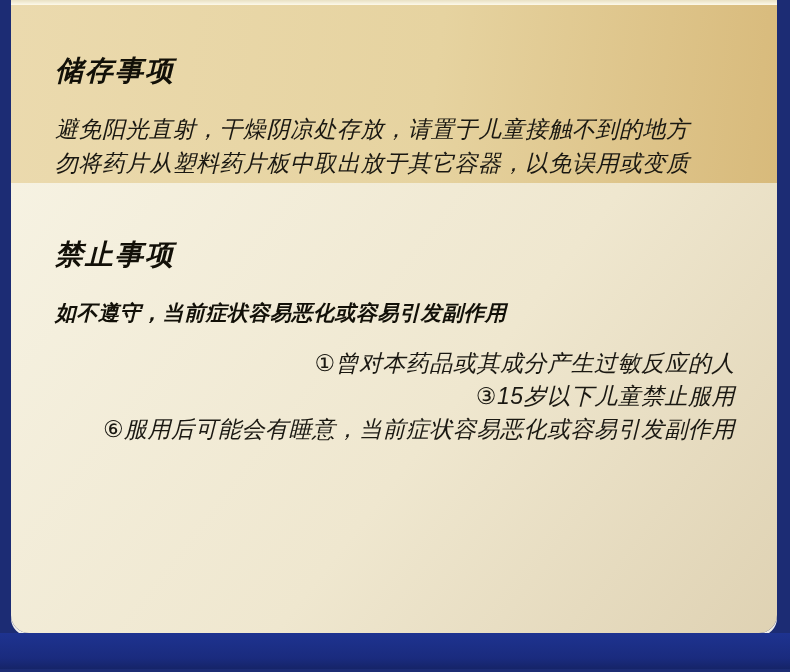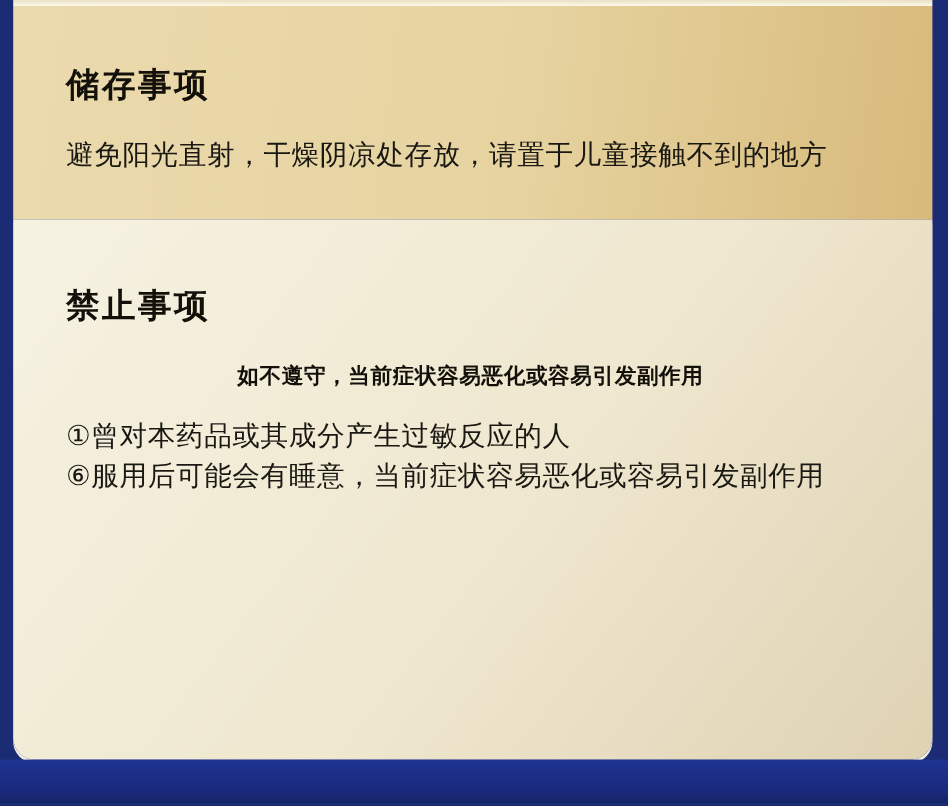--- a/index.html
+++ b/index.html
@@ -10,20 +10,21 @@
     width: 790px;
     height: 672px;
     overflow: hidden;
     background: #1c2c74; 
     font-family: "Liberation Sans", "DejaVu Sans", sans-serif;
     color: #15130e;
   }
   .content-column {
     margin: 0 13px 0 11px; 
     width: 766px;
+    font-style: italic;
   }
   .top-accent-strip {
     height: 5px;
     background: linear-gradient(#e9e1c4, #fdf9ea);
   }
   
   .storage-panel {
     height: 178px;
     box-sizing: border-box;
     background: linear-gradient(97deg, #ebdaae 0%, #e6d3a0 55%, #d8ba7b 100%);
@@ -47,68 +48,70 @@
   
   .prohibition-panel {
     min-height: 450px;
     box-sizing: border-box;
     background: linear-gradient(128deg, #f6f2e2 0%, #efe7cf 55%, #dfd2b3 100%);
     border-radius: 0 0 18px 18px;
     box-shadow: 0 3px 0 rgba(253, 250, 240, 0.95);
     padding: 31px 48px 0 44px;
   }
   .prohibition-subtitle {
-    font-size: 18px;
+    font-size: 21px;
     font-weight: 700;
     line-height: 34px;
     letter-spacing: 0.5px;
     color: #121008;
-    text-align: center;
   }
   .prohibition-list {
     list-style: none;
     margin: 17px 0 0 0;
     padding: 0;
     width: 680px;
   }
   .rule-item {
     font-size: 23px;
     font-weight: 500;
     line-height: 33px;
     letter-spacing: 0.5px;
     color: #1a1812;
     padding-left: 24px;   
     text-indent: -24px;
+    text-align: right;
   }
   
   .bottom-band {
     height: 36px;
     background: linear-gradient(#1e3390 0%, #1a2b7e 70%, #152468 100%);
     position: relative;
   }
 </style>
 </head>
 <body>
 
 <div class="content-column">
 
   <div class="top-accent-strip"></div>
 
   <section class="storage-panel">
     <h2 class="panel-title">储存事项</h2>
     <div class="storage-lines">
       <div class="storage-line">避免阳光直射，干燥阴凉处存放，请置于儿童接触不到的地方</div>
+      <div class="storage-line">勿将药片从塑料药片板中取出放于其它容器，以免误用或变质</div>
     </div>
   </section>
 
   <section class="prohibition-panel">
     <h2 class="panel-title">禁止事项</h2>
     <div class="prohibition-subtitle">如不遵守，当前症状容易恶化或容易引发副作用</div>
     <ul class="prohibition-list">
       <li class="rule-item">①曾对本药品或其成分产生过敏反应的人</li>
+      <li class="rule-item">③15岁以下儿童禁止服用</li>
       <li class="rule-item">⑥服用后可能会有睡意，当前症状容易恶化或容易引发副作用</li>
     </ul>
   </section>
 
 </div>
 
 <div class="bottom-band">
   
 </div>
 

